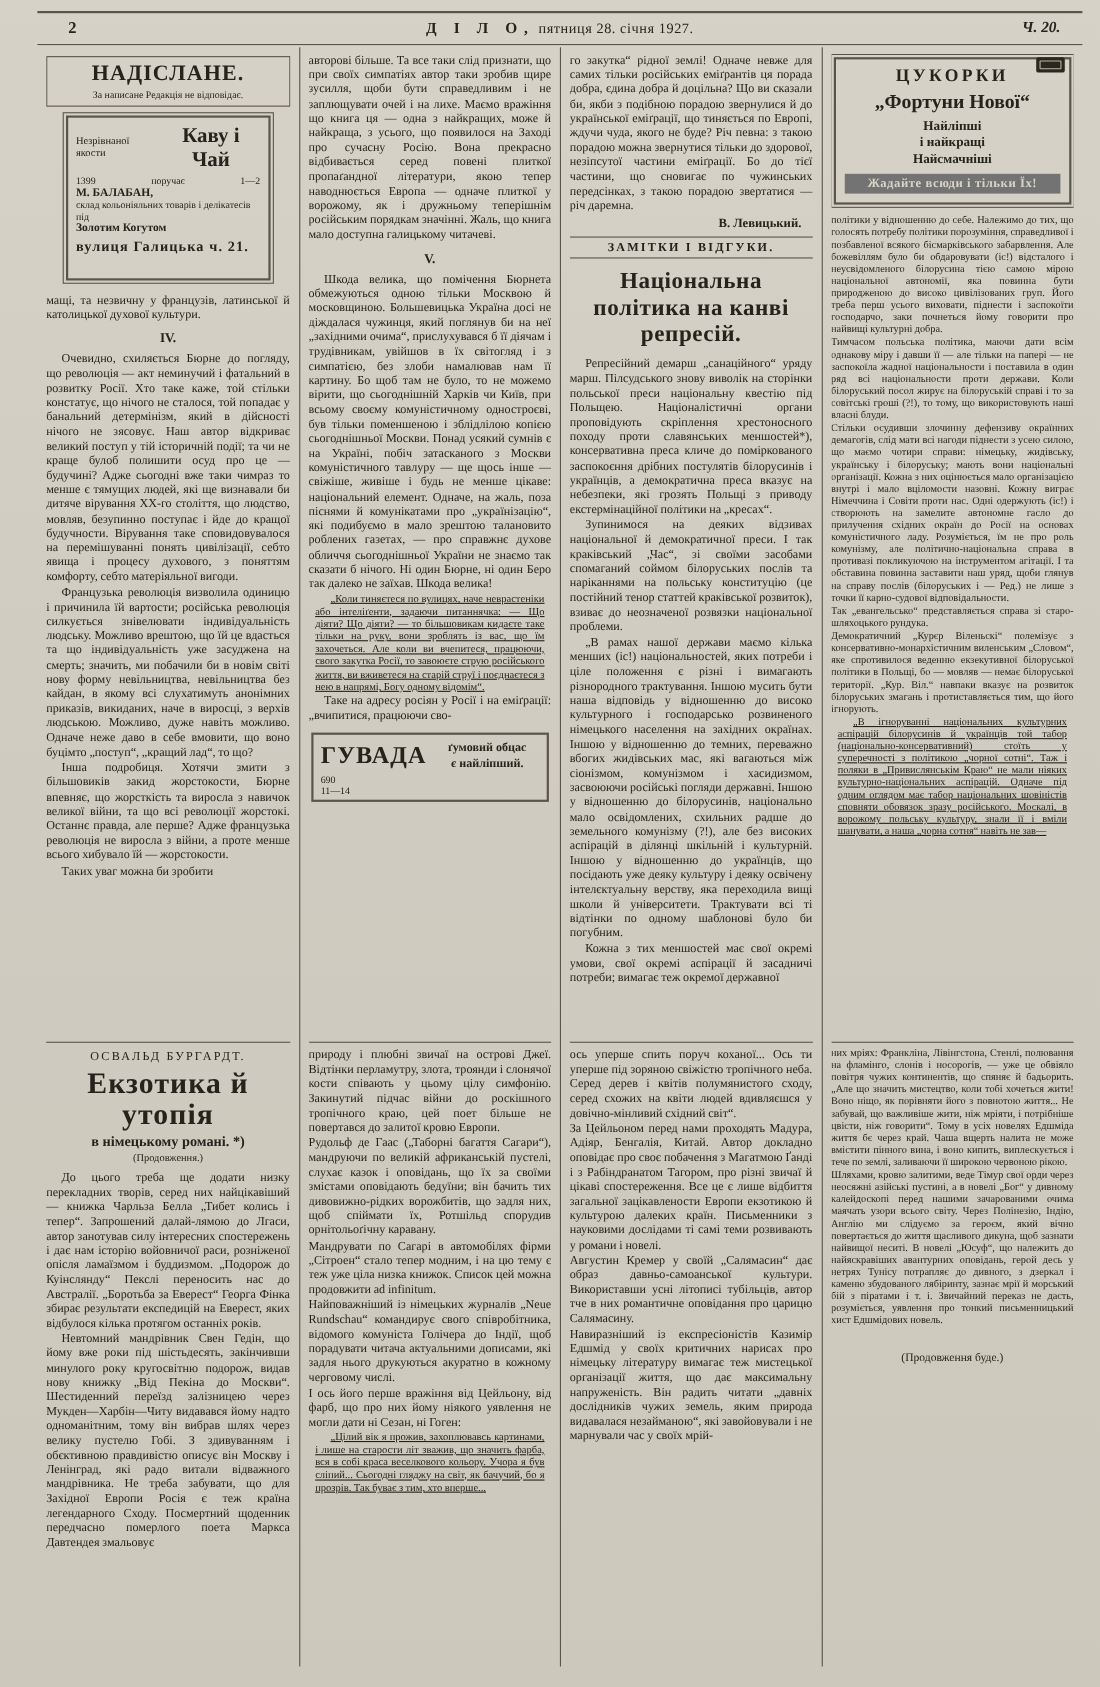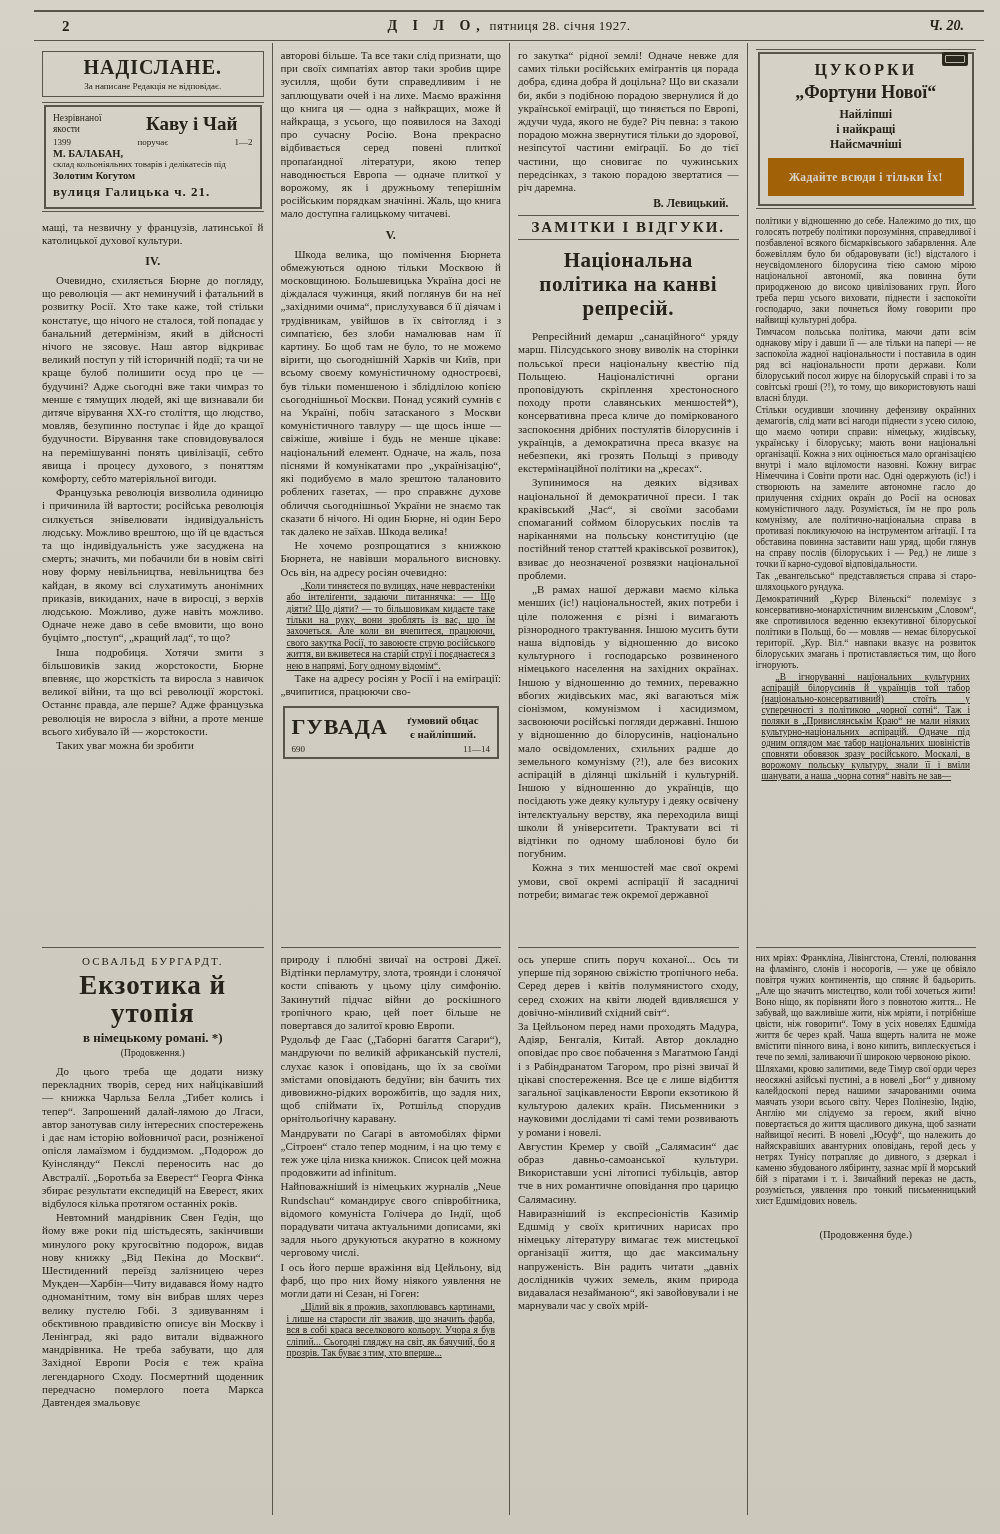--- a/index.html
+++ b/index.html
@@ -41,47 +41,47 @@
   .col4-txt .para{font-size:9.4px;line-height:11px;}
   .sec-no{text-align:center;font-size:12px;font-weight:bold;margin:7px 0 5px;}
   .signature{text-align:right;font-weight:bold;font-size:11.5px;margin:3px 10px 6px 0;}
   .tbc{text-align:center;font-size:10.5px;margin-top:22px;}
   
   .box{border:1px solid var(--rule);margin:2px 0 8px;}
   .nadislane{padding:4px 4px 5px;text-align:center;}
   .nadislane .t{font-size:20px;font-weight:bold;letter-spacing:1px;}
   .nadislane .n{font-size:9px;margin-top:2px;}
   .ad-kava{border:2px solid var(--rule);outline:1px solid var(--rule);outline-offset:2px;
-           margin:6px 2px 12px;padding:6px 7px 7px;}
+           margin:6px 18px 12px;padding:6px 7px 21px;}
   .ad-kava .row1{display:flex;align-items:center;gap:6px;}
   .ad-kava .qual{font-size:9.5px;width:72px;line-height:11px;}
   .ad-kava .prod{font-size:19px;font-weight:bold;flex:1;text-align:center;}
   .ad-kava .row2{display:flex;justify-content:space-between;font-size:9px;margin-top:2px;}
   .ad-kava .merch{font-weight:bold;font-size:10.5px;margin-top:1px;}
   .ad-kava .desc{font-size:9px;line-height:10.5px;}
   .ad-kava .brandl{font-weight:bold;font-size:10.5px;}
   .ad-kava .addr{font-weight:bold;font-size:13px;letter-spacing:1px;margin-top:3px;}
   .ad-guvada{border:2px solid var(--rule);margin:8px 2px;padding:5px 7px 3px;}
   .ad-guvada .row{display:flex;align-items:center;gap:8px;}
   .ad-guvada .brand{font-size:22px;font-weight:bold;letter-spacing:1px;}
   .ad-guvada .tx{font-size:11px;font-weight:bold;line-height:14px;flex:1;text-align:center;}
-  .ad-guvada .nums{display:flex;justify-content:space-between;font-size:9px;margin-top:3px;}
+  .ad-guvada .nums{display:flex;justify-content:space-between;font-size:9px;margin-top:3px;flex-direction:column;}
   .ad-tsuk{border:2px solid var(--rule);outline:1px solid var(--rule);outline-offset:2px;
            margin:3px 2px 10px;padding:7px 8px 8px;text-align:center;position:relative;}
   .ad-tsuk .t1{font-size:16px;font-weight:bold;letter-spacing:3px;}
   .ad-tsuk .t2{font-size:18px;font-weight:bold;margin:3px 0 4px;}
   .ad-tsuk .l{font-size:12px;font-weight:bold;line-height:15px;}
-  .ad-tsuk .banner{background:#a16207;color:#d8d4c8;font-weight:bold;font-size:11.5px;
-                   padding:13px 2px;margin-top:6px;letter-spacing:.5px;}
+  .ad-tsuk .banner{background:#737373;color:#d8d4c8;font-weight:bold;font-size:11.5px;
+                   padding:3px 2px;margin-top:6px;letter-spacing:.5px;}
   .ad-tsuk .stamp{position:absolute;top:-2px;right:4px;width:26px;height:14px;
                   background:#2a271f;border-radius:2px;}
   .ad-tsuk .stamp::after{content:"";position:absolute;inset:3px;border:1px solid #b9b5a9;border-radius:1px;}
   
   .rubric{border-top:1.5px solid var(--rule);border-bottom:1.5px solid var(--rule);
-          text-align:center;font-weight:bold;font-size:15px;letter-spacing:2px;
+          text-align:center;font-weight:bold;font-size:11px;letter-spacing:2px;
           padding:3px 0;margin:6px 0 8px;}
   .headline{font-size:21px;line-height:24px;font-weight:bold;text-align:center;
             margin:2px 4px 10px;letter-spacing:.5px;}
   .a-author{text-align:center;font-size:11px;letter-spacing:2px;margin:2px 0 4px;}
   .a-title{text-align:center;font-size:27px;font-weight:bold;letter-spacing:1px;line-height:28px;}
   .a-sub{text-align:center;font-size:13px;font-weight:bold;margin:3px 0 2px;}
   .a-cont{text-align:center;font-size:9.5px;margin-bottom:7px;}
 </style>
 </head>
 <body>
@@ -141,21 +141,20 @@
           </div>
       </div>
     </div>
 
     <div class="col">
       <div class="top-sec">
         <p class="para noindent">авторові більше. Та все таки слід признати, що при своїх симпатіях автор таки зробив щире зусилля, щоби бути справедливим і не заплющувати очей і на лихе. Маємо вражіння що книга ця — одна з найкращих, може й найкраща, з усього, що появилося на Заході про сучасну Росію. Вона прекрасно відбивається серед повені плиткої пропаґандної літератури, якою тепер наводнюється Европа — одначе плиткої у ворожому, як і дружньому теперішнім російським порядкам значінні. Жаль, що книга мало доступна галицькому читачеві.</p>
         <div class="sec-no">V.</div>
         <div>
             <p class="para">Шкода велика, що помічення Бюрнета обмежуються одною тільки Москвою й московщиною. Большевицька Україна досі не діждалася чужинця, який поглянув би на неї „західними очима“, прислухувався б її діячам і трудівникам, увійшов в їх світогляд і з симпатією, без злоби намалював нам її картину. Бо щоб там не було, то не можемо вірити, що сьогоднішній Харків чи Київ, при всьому своєму комуністичному одностроєві, був тільки поменшеною і зблідлілою копією сьогоднішньої Москви. Понад усякий сумнів є на Україні, побіч затасканого з Москви комуністичного тавлуру — ще щось інше — свіжіше, живіше і будь не менше цікаве: національний елемент. Одначе, на жаль, поза піснями й комунікатами про „українізацію“, які подибуємо в мало зрештою талановито роблених газетах, — про справжнє духове обличчя сьогоднішньої України не знаємо так сказати б нічого. Ні один Бюрне, ні один Беро так далеко не заїхав. Шкода велика!</p>
-            <p class="para">Не хочемо розпрощатися з книжкою Бюрнета, не навівши морального висновку. Ось він, на адресу росіян очевидно:</p>
           </div>
         <div>
             <p class="para small">„Коли тиняєтеся по вулицях, наче неврастеніки або інтеліґенти, задаючи питаннячка: — Що діяти? Що діяти? — то більшовикам кидаєте таке тільки на руку, вони зроблять із вас, що їм захочеться. Але коли ви вчепитеся, працюючи, свого закутка Росії, то завоюєте струю російського життя, ви вживетеся на старій струї і поєднаєтеся з нею в напрямі, Богу одному відомім“.</p>
           </div>
         <p class="para">Таке на адресу росіян у Росії і на еміґрації: „вчипитися, працюючи сво-</p>
 
         <div class="ad-guvada">
           <div class="row">
             <span class="brand">ГУВАДА</span>
             <span class="tx"><span>ґумовий обцас</span><br><span>є найліпший.</span></span>

